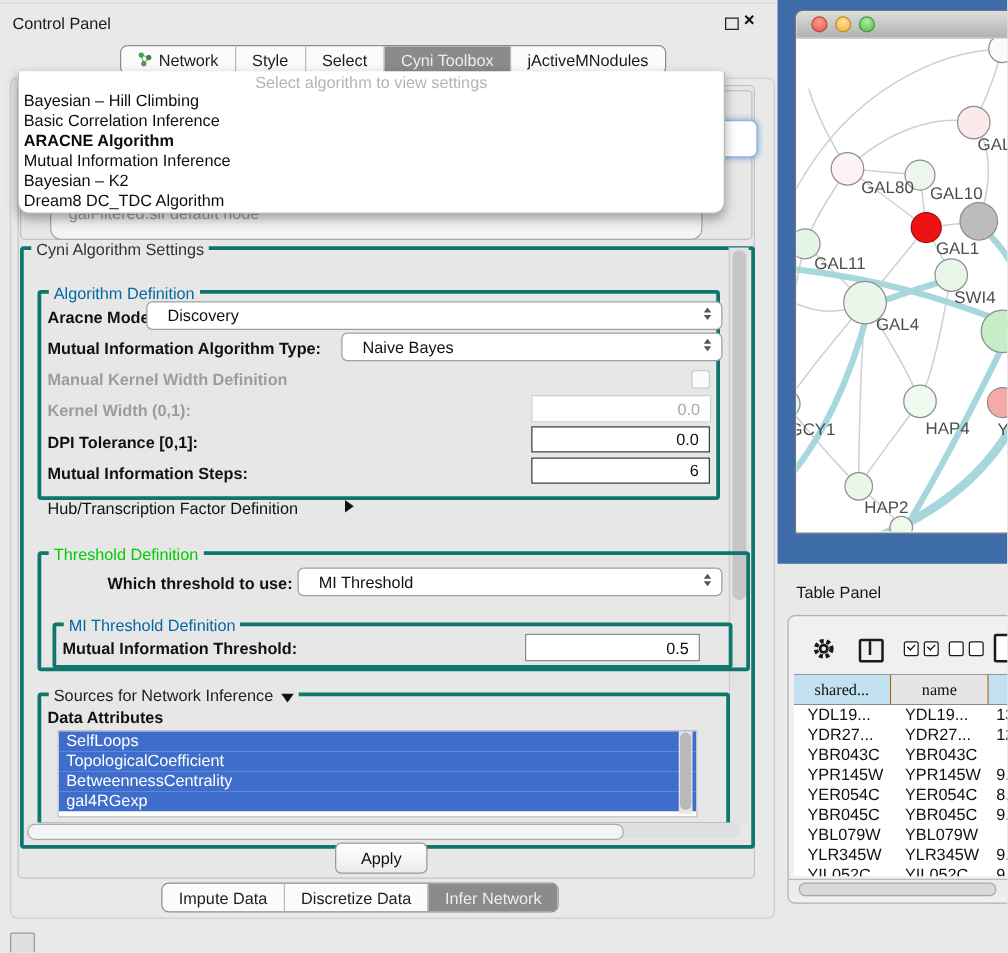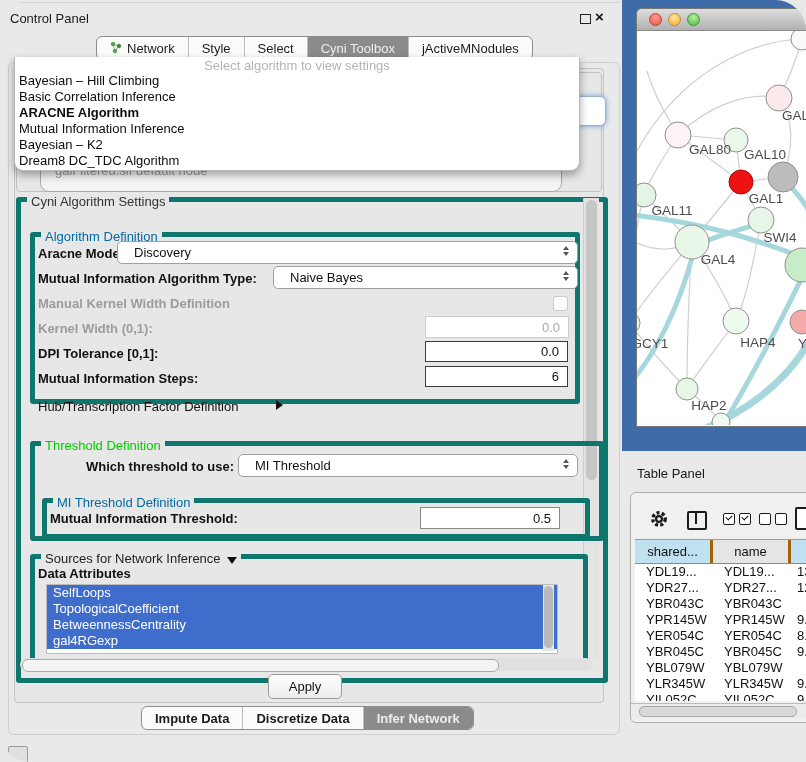--- a/index.html
+++ b/index.html
@@ -1,45 +1,45 @@
 <!DOCTYPE html>
 <html><head>
 <meta charset="utf-8">
 <style>
   html,body{margin:0;padding:0;background:#e9e9e9;}
   #root{position:relative;width:806px;height:762px;overflow:hidden;background:#e9e9e9;
-        font-family:"Liberation Sans","DejaVu Sans",sans-serif;font-size:13px;color:#111;border-radius:31px;}
+        font-family:"Liberation Sans","DejaVu Sans",sans-serif;font-size:13px;color:#111;}
   .abs{position:absolute;}
   .b{font-weight:bold;}
   .dis{color:#9c9c9c;}
   
   #cp-topline{left:0;top:2px;width:620px;height:1px;background:#d6d6d6;}
   #cp-title{left:10px;top:11px;font-size:13px;color:#1a1a1a;}
   #float-ico{left:580px;top:14px;width:9px;height:8px;border:1.5px solid #222;}
   #close-ico{left:595px;top:8px;font-size:15px;font-weight:bold;color:#111;}
   .seg{display:flex;border:1px solid #8e8e8e;border-radius:6px;overflow:hidden;background:#fbfbfb;height:22px;align-items:stretch;}
   .seg .tab{display:flex;align-items:center;gap:5px;padding:0 13px;border-left:1px solid #bcbcbc;color:#1c1c1c;cursor:default;white-space:nowrap;}
   .seg .tab:first-child{border-left:none;}
   .seg .tab.sel{background:#8b8b8b;color:#ededed;}
   #top-tabs{left:96px;top:36px;}
-  #bottom-tabs{left:141px;top:706px;font-weight:bold;}
+  #bottom-tabs{left:129px;top:706px;}
   #inner-panel{left:14px;top:68px;width:588px;height:633px;border:1px solid #c4c4c4;border-radius:4px;background:#e7e7e7;}
   #outer-panel{left:8px;top:62px;width:610px;height:671px;border:1px solid #cfcfcf;border-radius:6px;background:#e9e9e9;}
   
   #bg-group{left:16px;top:72px;width:584px;height:118px;border:1px solid #c0c0c0;border-radius:4px;z-index:2;}
   #bg-combo-frag{left:572px;top:96px;width:32px;height:28px;border:1px solid #9ab4d4;border-radius:6px;background:#fff;box-shadow:0 0 5px rgba(90,150,220,.9);z-index:2;}
   #bg-style-combo{left:40px;top:148px;width:506px;height:42px;border:1px solid #a8a8a8;border-radius:9px;background:#f4f4f4;z-index:2;display:flex;align-items:center;padding-left:14px;color:#9a9a9a;}
   
   #algo-popup{left:14px;top:57px;width:564px;height:113px;background:#fff;border:1px solid #b8b8b8;border-top:none;
               border-radius:0 0 9px 9px;box-shadow:0 4px 9px rgba(0,0,0,.35);z-index:10;}
   #algo-popup .ph{height:15px;text-align:center;color:#b4b4b4;padding-top:1px;}
   #algo-popup .it{height:16px;line-height:16px;padding-left:4px;color:#0d0d0d;}
   #algo-popup .it.bold{font-weight:bold;}
   
-  .grp{position:absolute;border:5px solid #0f766e;border-radius:3px;z-index:3;text-decoration:underline;}
+  .grp{position:absolute;border:3px solid #0f766e;border-radius:3px;z-index:3;text-decoration:underline;}
   .legend{position:absolute;top:-8px;left:6px;background:#e7e7e7;padding:0 4px;white-space:nowrap;}
   .leg-blue{color:#0369a1;}
   .leg-green{color:#00cc00;}
   
   .combo{position:absolute;background:#fff;border:1px solid #a0a0a0;border-radius:5px;height:21px;display:flex;align-items:center;
          padding:0 24px 0 16px;z-index:4;}
   .stepper{position:absolute;right:8px;top:4px;display:flex;flex-direction:column;align-items:center;}
   .tri-up{width:0;height:0;border-left:3.5px solid transparent;border-right:3.5px solid transparent;border-bottom:4.5px solid #555;margin-bottom:2px;}
   .tri-dn{width:0;height:0;border-left:3.5px solid transparent;border-right:3.5px solid transparent;border-top:4.5px solid #555;}
   .inp{position:absolute;background:#fff;display:flex;align-items:center;justify-content:flex-end;padding:0 8px;z-index:4;}
@@ -80,21 +80,21 @@
   #split-icon{left:56px;top:18px;width:16px;height:15px;border:2px solid #1a1a1a;border-radius:2px;}
   #split-icon i{position:absolute;left:6px;top:0;width:2px;height:11px;background:#1a1a1a;}
   .cbpair{display:flex;gap:4px;}
   #cb-on{left:92px;top:20px;}
   #cb-off{left:128px;top:20px;}
   .cb{width:10px;height:10px;border:1.5px solid #1a1a1a;border-radius:2px;position:relative;background:#fff;}
   .cb.k:after{content:"";position:absolute;left:1.5px;top:1px;width:5px;height:3px;border-left:1.5px solid #111;border-bottom:1.5px solid #111;transform:rotate(-45deg);}
   #doc-icon{left:164px;top:14px;width:16px;height:19px;border:2px solid #1a1a1a;border-radius:2px;background:#fff;}
   #tp-table{position:absolute;left:4px;top:46px;width:172px;height:162px;overflow:hidden;}
   .hrow{display:flex;height:23px;border-top:1px solid #9a9a9a;border-bottom:1px solid #8a8a8a;}
-  .hc{box-sizing:border-box;width:78px;flex:0 0 78px;border-right:3px solid #a16207;display:flex;align-items:center;justify-content:center;}
+  .hc{box-sizing:border-box;width:78px;flex:0 0 78px;border-right:1px solid #a16207;display:flex;align-items:center;justify-content:center;font-family:Liberation Serif, serif;}
   .hc.blue{background:#c1e1f0;}
   .hc.gray{background:#e5e5e5;}
   .trow{display:flex;height:16px;background:#fff;}
   .tc{box-sizing:border-box;width:78px;flex:0 0 78px;padding-left:11px;line-height:16px;white-space:nowrap;overflow:hidden;}
   .tc.num{padding-left:6px;}
   #tp-hsb{position:absolute;left:0px;top:210px;width:176px;height:14px;background:#ececec;border-top:1px solid #bbb;}
   #tp-hsb i{position:absolute;left:8px;top:2px;width:156px;height:9px;background:#d9d9d9;border:1px solid #a8a8a8;border-radius:5px;}
   .neticon svg{display:block;}
 </style>
 </head>

